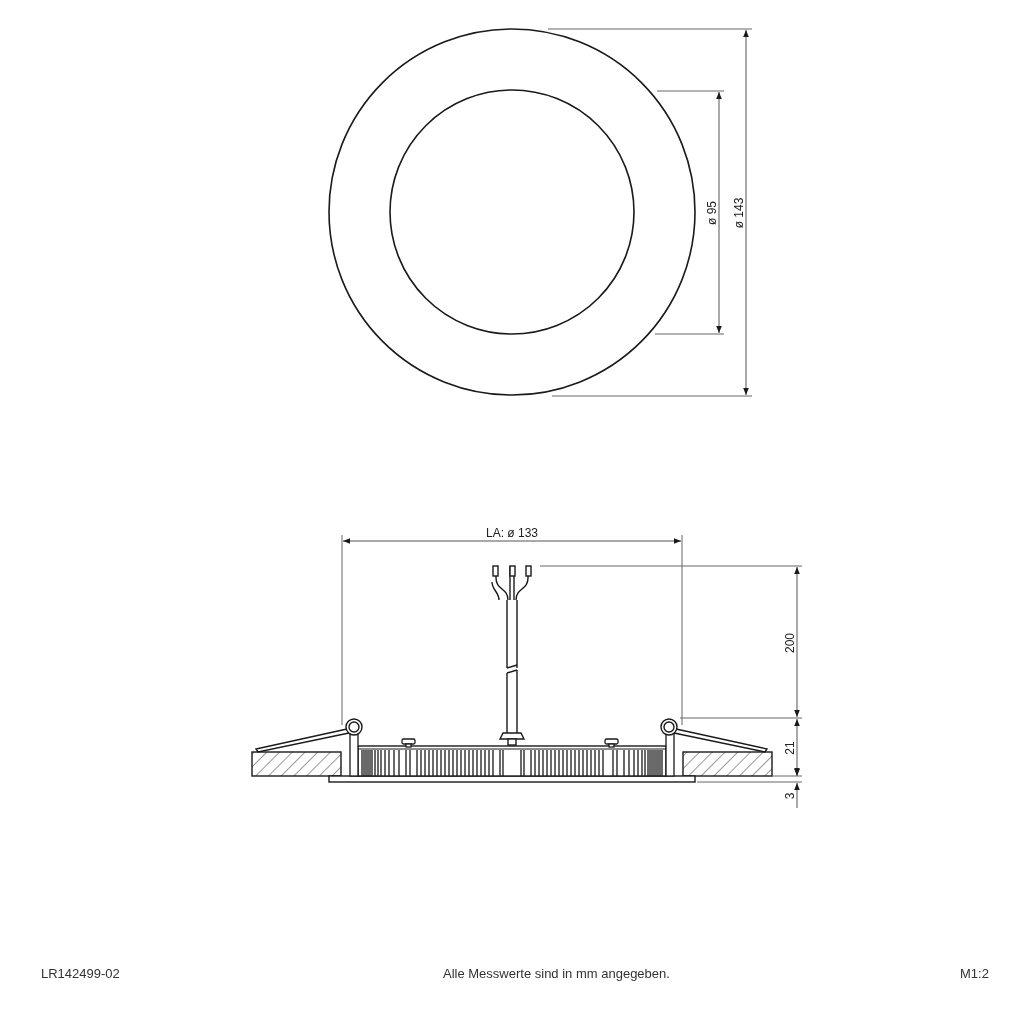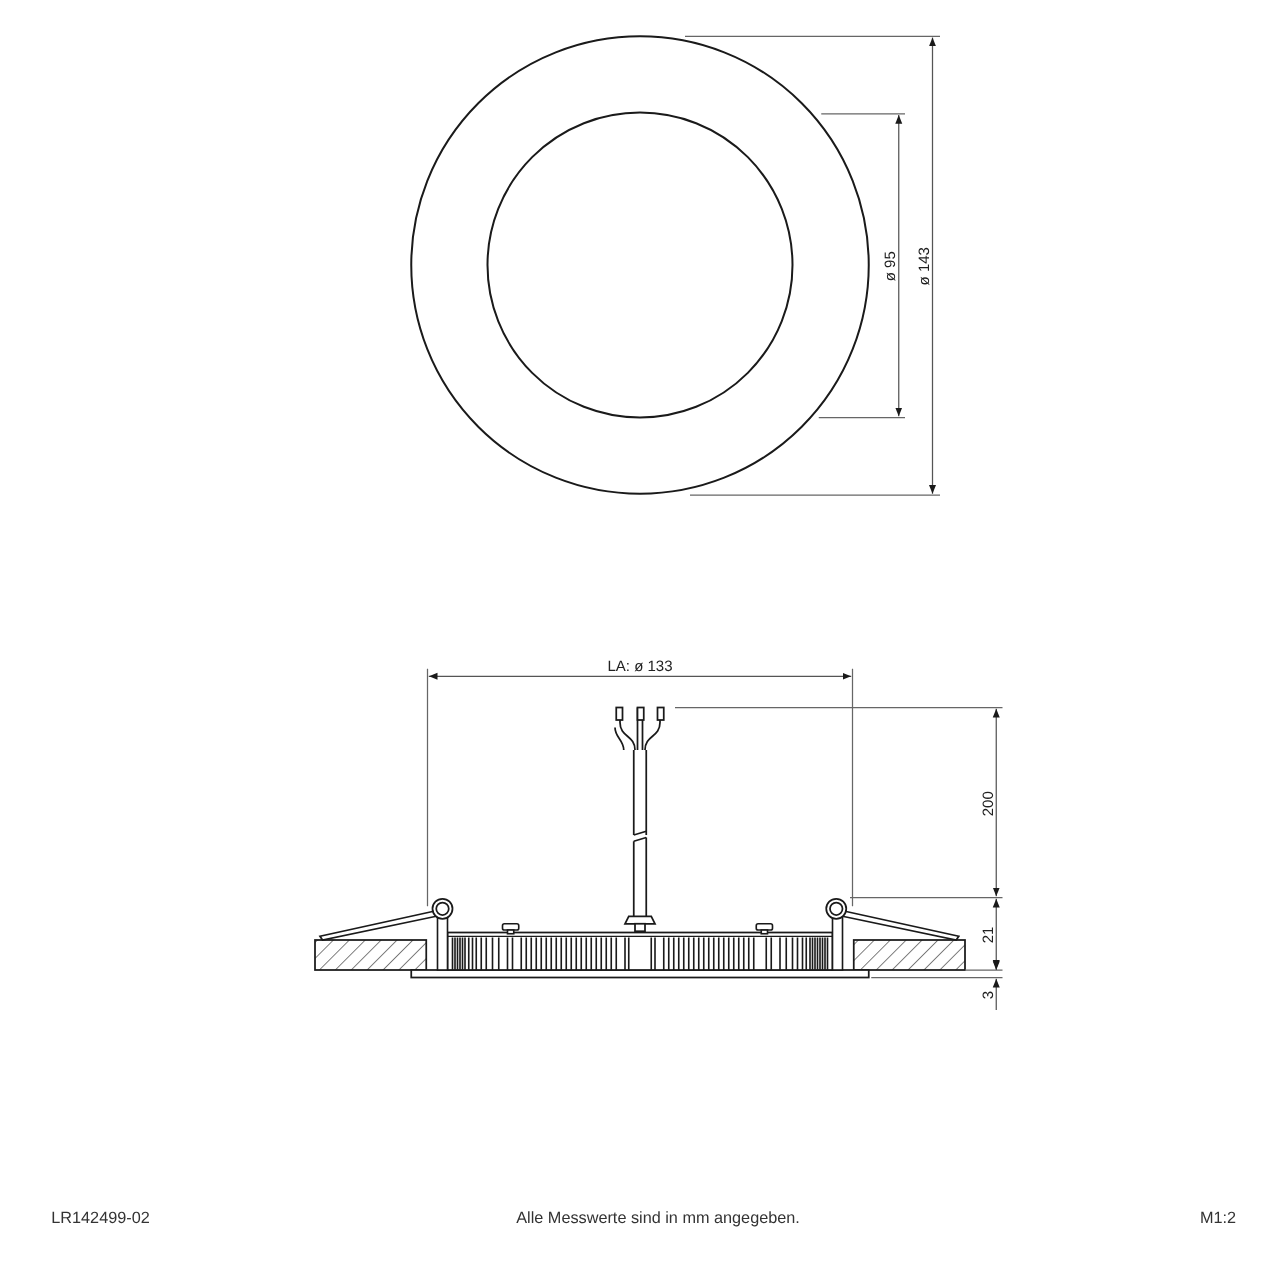--- a/index.html
+++ b/index.html
@@ -3,21 +3,21 @@
   <meta charset="utf-8">
   <style>
     html, body { margin: 0; padding: 0; background: #ffffff; }
     body { width: 1024px; height: 1024px; position: relative; overflow: hidden;
            font-family: "Liberation Sans", sans-serif; color: #222; }
     svg { position: absolute; left: 0; top: 0; }
     .dim-text { font-family: "Liberation Sans", sans-serif; font-size: 12px; fill: #222; }
     .footer { position: absolute; top: 966px; font-size: 13px; color: #333;
               font-family: "Liberation Sans", sans-serif; }
     #footer-left { left: 41px; }
-    #footer-center { left: 413px; }
+    #footer-center { left: 443px; }
     #footer-right { left: 920px; padding-left: 40px; }
   </style>
 </head>
 <body>
 
 <svg width="1024" height="1024" viewBox="0 0 1024 1024">
   <defs>
     <pattern id="hatch" patternUnits="userSpaceOnUse" width="9" height="9" patternTransform="rotate(45)">
       <line x1="0" y1="0" x2="0" y2="9" stroke="#333" stroke-width="1"></line>
     </pattern>

